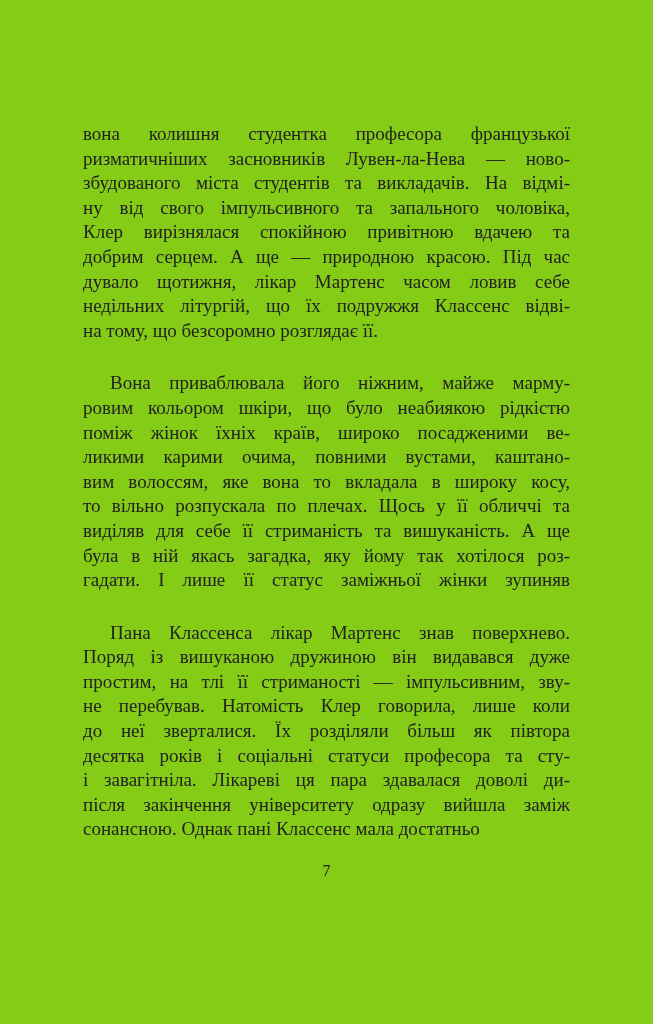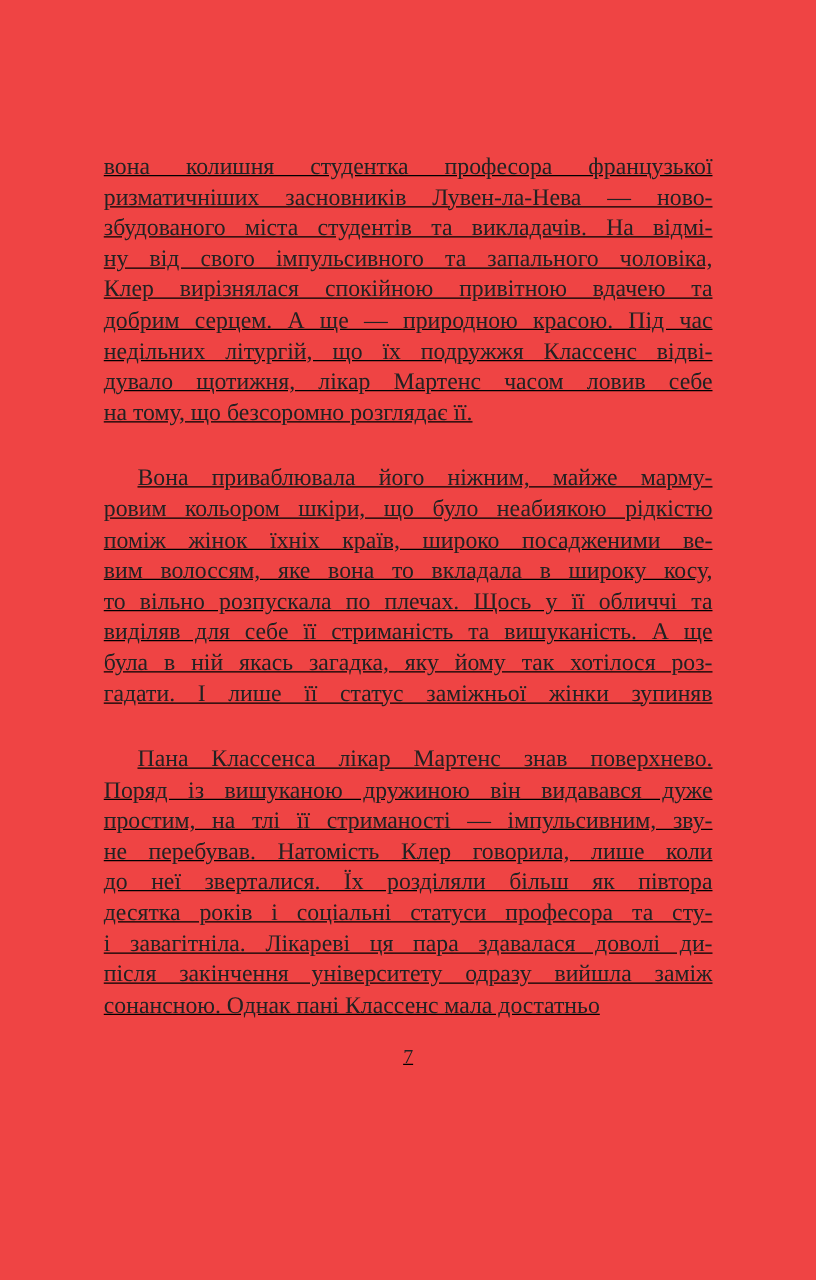--- a/index.html
+++ b/index.html
@@ -12,23 +12,22 @@
     width: 653px;
     height: 1024px;
     position: relative;
     overflow: hidden;
     font-family: "Liberation Serif", "DejaVu Serif", serif;
   }
 
   .book-page {
     width: 653px;
     height: 1024px;
-    background: #ef4444;
+    background: #84cc16;
     padding: 122px 83px 0 83px;
-    text-decoration: underline;
   }
 
   .text-block {
     width: 487px;
     color: #222222;
     font-size: 19px;
     line-height: 24.6px;
   }
 
   .paragraph {
@@ -64,28 +63,29 @@
 
 <div class="book-page">
   <div class="text-block">
       <p class="paragraph">
         <span class="line">вона колишня студентка професора французької</span>
         <span class="line">ризматичніших засновників Лувен-ла-Нева — ново-</span>
         <span class="line">збудованого міста студентів та викладачів. На відмі-</span>
         <span class="line">ну від свого імпульсивного та запального чоловіка,</span>
         <span class="line">Клер вирізнялася спокійною привітною вдачею та</span>
         <span class="line">добрим серцем. А ще — природною красою. Під час</span>
+        <span class="line">дувало щотижня, лікар Мартенс часом ловив себе</span>
         <span class="line">недільних літургій, що їх подружжя Классенс відві-</span>
-        <span class="line">дувало щотижня, лікар Мартенс часом ловив себе</span>
         <span class="line last">на тому, що безсоромно розглядає її.</span>
       </p>
       <p class="paragraph">
         <span class="line first-indent">Вона приваблювала його ніжним, майже марму-</span>
         <span class="line">ровим кольором шкіри, що було неабиякою рідкістю</span>
         <span class="line">поміж жінок їхніх країв, широко посадженими ве-</span>
+        <span class="line">ликими карими очима, повними вустами, каштано-</span>
         <span class="line">вим волоссям, яке вона то вкладала в широку косу,</span>
         <span class="line">то вільно розпускала по плечах. Щось у її обличчі та</span>
         <span class="line">виділяв для себе її стриманість та вишуканість. А ще</span>
         <span class="line">була в ній якась загадка, яку йому так хотілося роз-</span>
         <span class="line">гадати. І лише її статус заміжньої жінки зупиняв</span>
       </p>
       <p class="paragraph">
         <span class="line first-indent">Пана Классенса лікар Мартенс знав поверхнево.</span>
         <span class="line">Поряд із вишуканою дружиною він видавався дуже</span>
         <span class="line">простим, на тлі її стриманості — імпульсивним, зву-</span>

